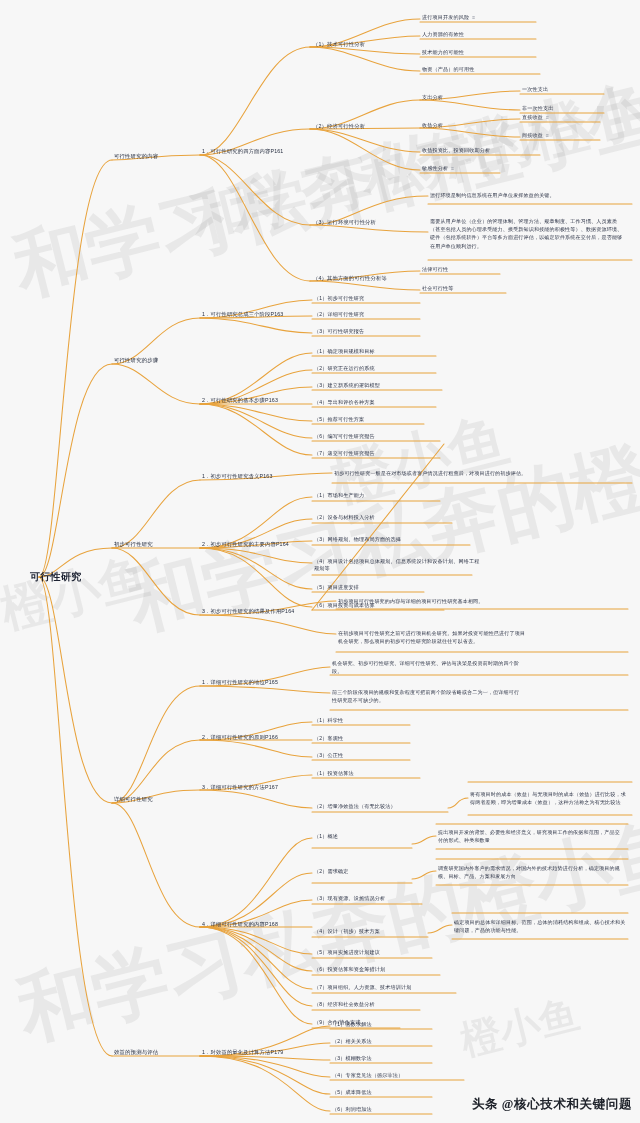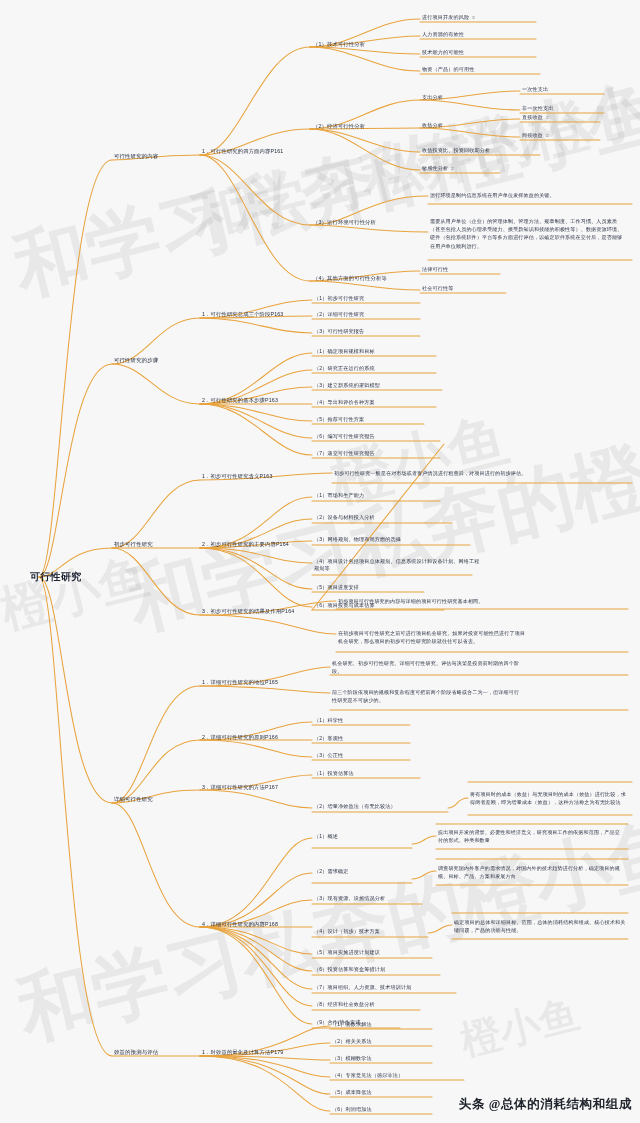--- a/index.html
+++ b/index.html
@@ -332,14 +332,14 @@
   <div class="node leaf" style="left:314px;top:1023px;">（9）合作/协作方式</div>
 
   <div class="node lvl2" style="left:202px;top:1053px;">1．对效益的量化及计算方法P179</div>
   <div class="node leaf" style="left:332px;top:1025px;">（1）函数求解法</div>
   <div class="node leaf" style="left:332px;top:1042px;">（2）相关关系法</div>
   <div class="node leaf" style="left:332px;top:1059px;">（3）模糊数学法</div>
   <div class="node leaf" style="left:332px;top:1076px;">（4）专家意见法（德尔菲法）</div>
   <div class="node leaf" style="left:332px;top:1093px;">（5）成本降低法</div>
   <div class="node leaf" style="left:332px;top:1110px;">（6）利润增加法</div>
 
-  <div class="credit">头条 @总体的消耗结构和组成</div>
+  <div class="credit">头条 @核心技术和关键问题</div>
 </div>
 
 </body></html>

